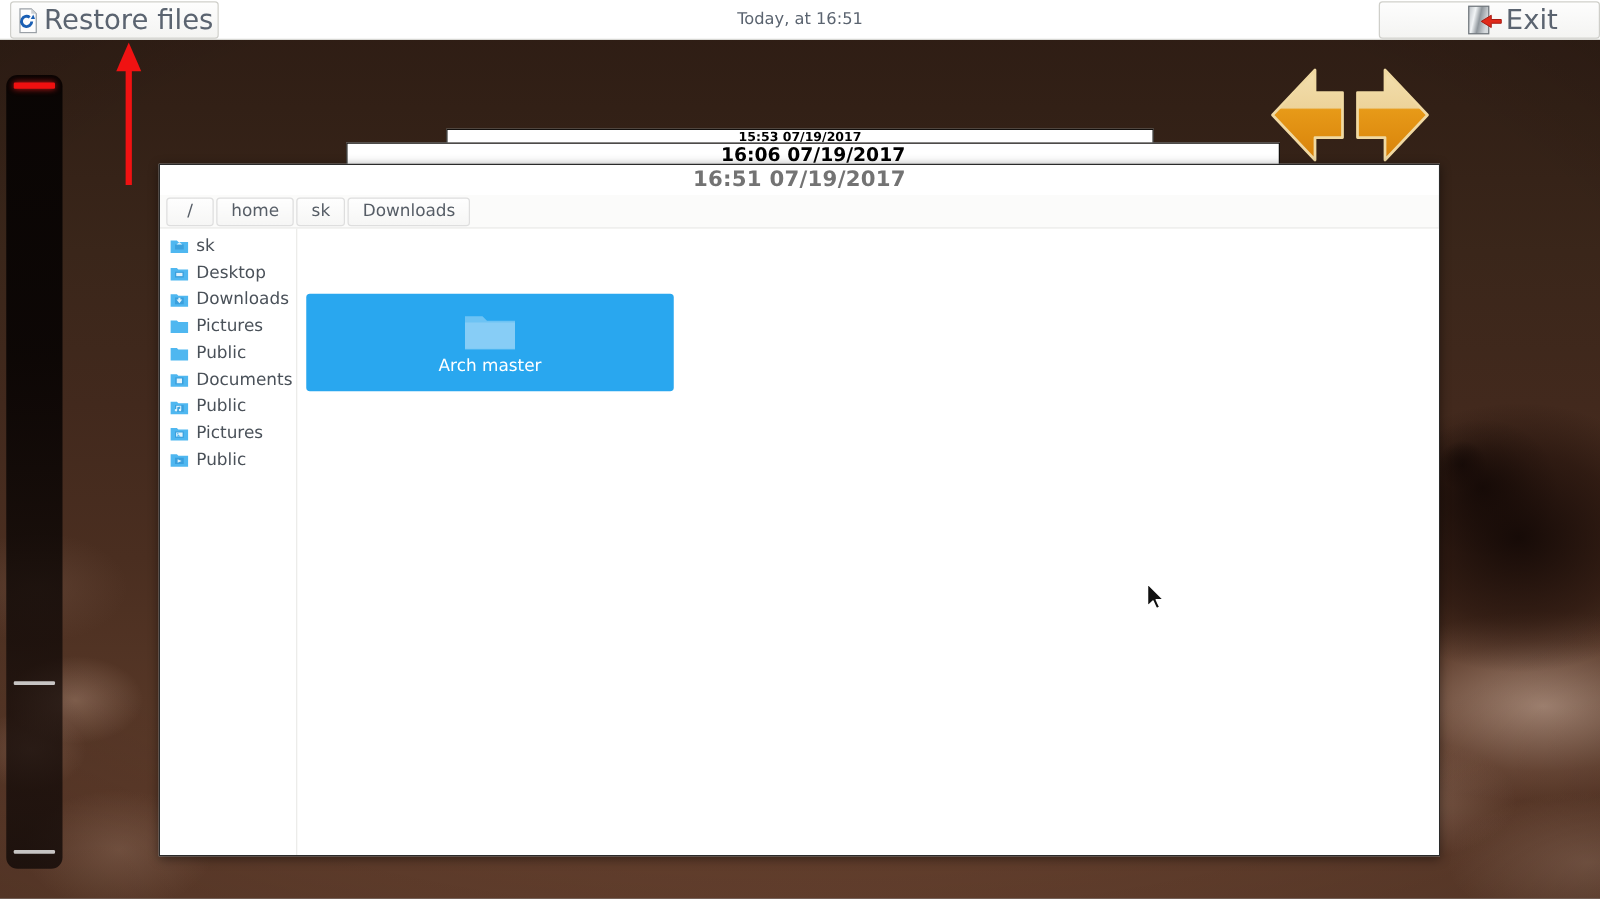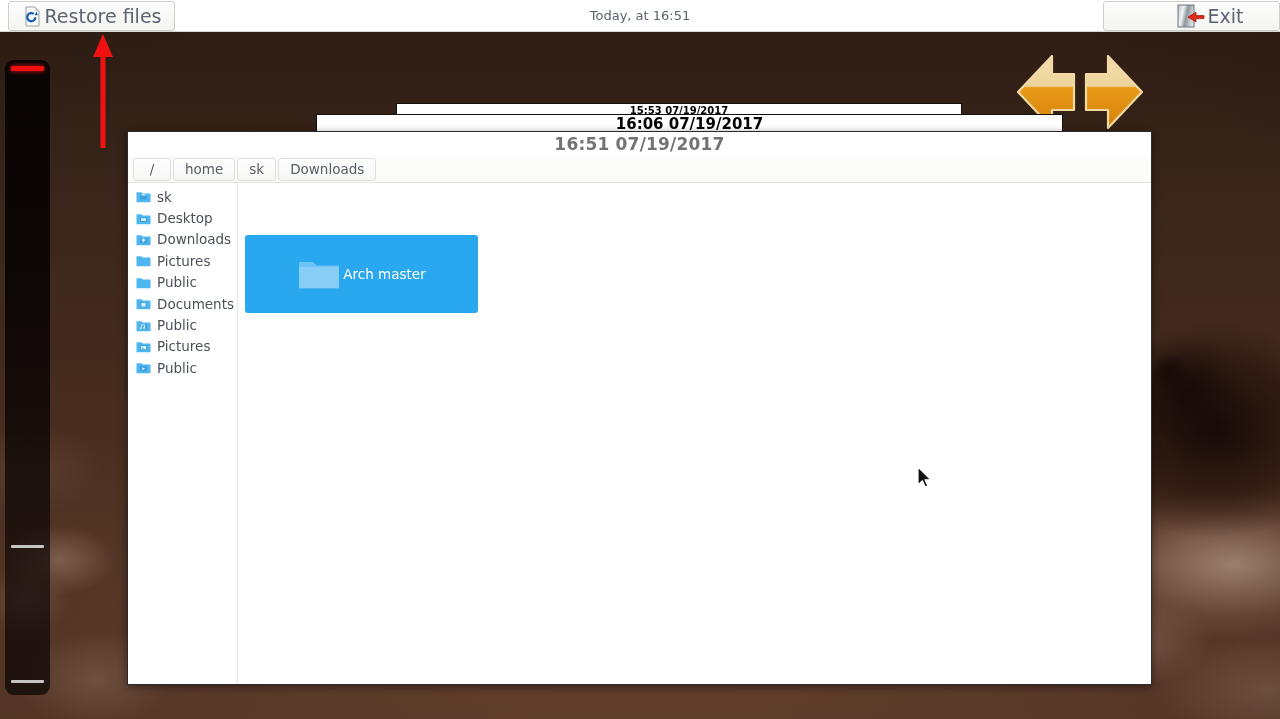--- a/index.html
+++ b/index.html
@@ -79,21 +79,21 @@
     border: 1px solid #cfcfca;
     border-radius: 3px;
     box-sizing: border-box;
     display: flex;
     align-items: center;
     justify-content: center;
     gap: 3px;
     cursor: pointer;
   }
   .tb-button .tb-label {
-    font-size: 19px;
+    font-size: 22px;
     color: #5b6470;
     white-space: nowrap;
   }
   #restore-btn { left: 8px; width: 167px; padding-left: 2px; }
   #exit-btn { left: 1103px; width: 177px; padding-left: 37px; }
 
   
   .restore-icon {
     position: relative;
     width: 18px; height: 21px;
@@ -154,21 +154,20 @@
     position: absolute;
     background: #ffffff;
     border: 1px solid #13100e;
     box-sizing: border-box;
     color: #000;
     font-weight: bold;
     text-align: center;
     font-family: "DejaVu Sans", "Liberation Sans", sans-serif;
     overflow: hidden;
     white-space: nowrap;
-    margin-left: 39px;
   }
   #snap-1 { left: 357px; top: 103px; width: 566px; height: 14px; font-size: 10px; line-height: 13px; }
   #snap-2 { left: 277px; top: 114px; width: 747px; height: 19px; font-size: 15px; line-height: 18px; }
 
   
   .fm-window {
     position: absolute;
     left: 127px; top: 131px;
     width: 1025px; height: 554px;
     background: #ffffff;
@@ -253,24 +252,25 @@
     flex: 1 1 auto;
     position: relative;
     padding: 6px 0 0 7px;
     box-sizing: border-box;
     background: #ffffff;
     overflow: hidden;
   }
   .file-item {
     position: absolute;
     left: 7px; top: 52px;
-    width: 233px; height: 78px;
+    width: 294px; height: 78px;
     background: #29a7ef;
     border-radius: 3px;
     display: flex;
+    flex-direction: column;
     align-items: center;
     justify-content: center;
     gap: 2px;
     cursor: pointer;
   }
   .file-item .big-folder {
     position: relative;
     width: 44px; height: 36px;
   }
   .file-item .fname {

